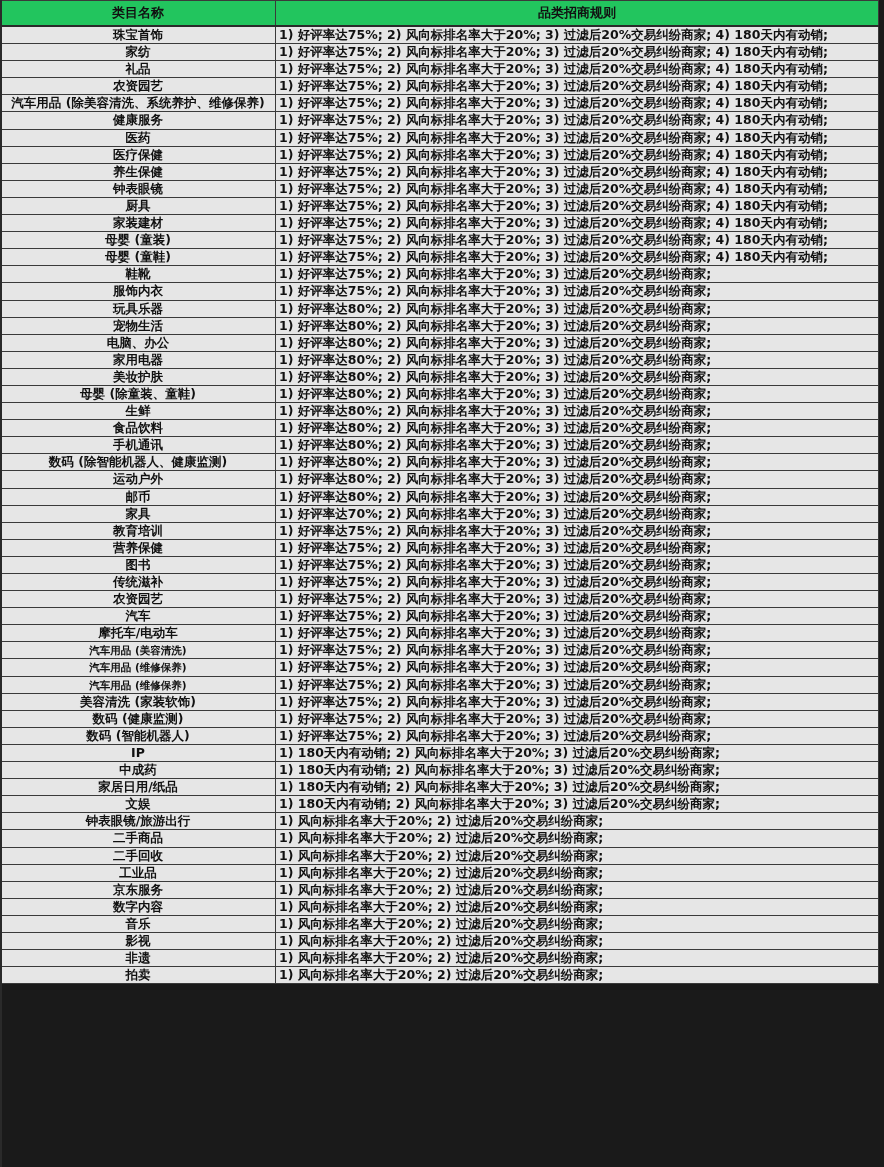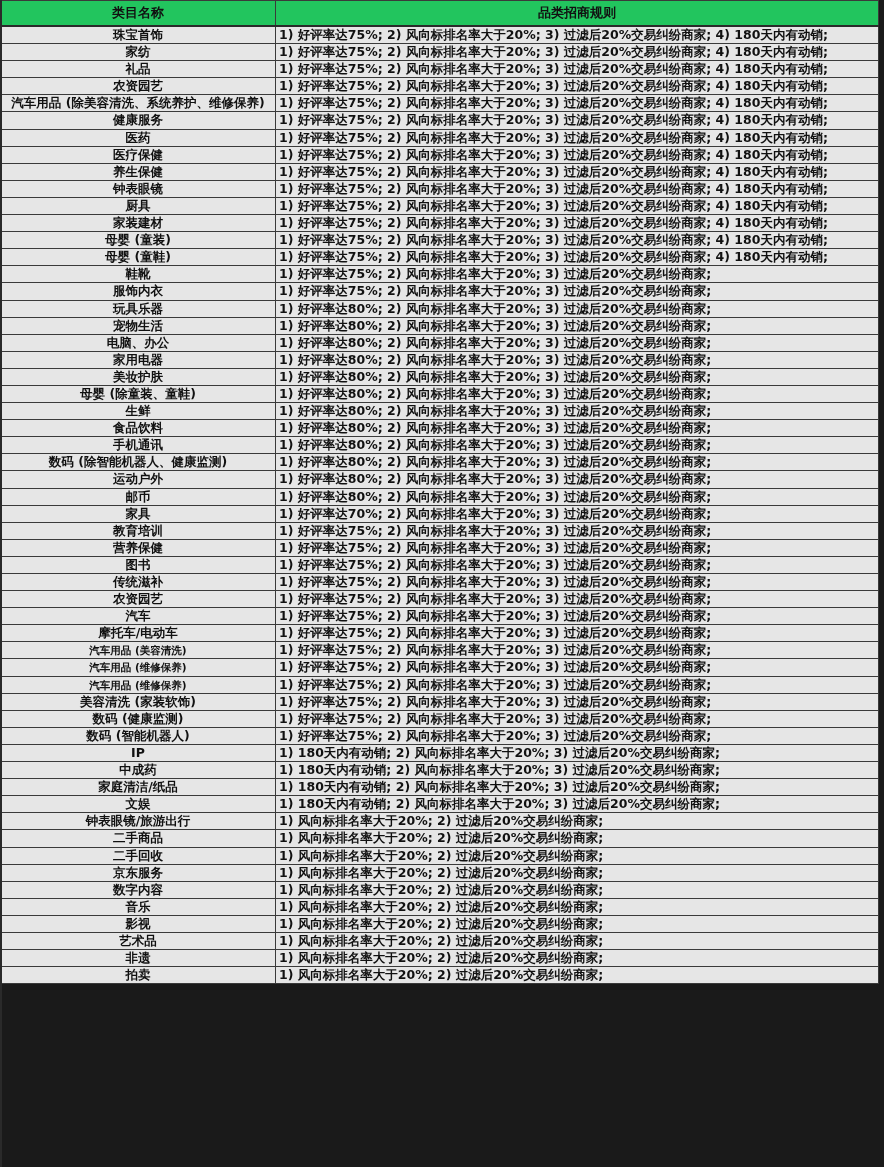--- a/index.html
+++ b/index.html
@@ -219,57 +219,57 @@
         </tr>
         <tr>
           <td class="name">IP</td>
           <td class="rule">1) 180天内有动销; 2) 风向标排名率大于20%; 3) 过滤后20%交易纠纷商家;</td>
         </tr>
         <tr>
           <td class="name">中成药</td>
           <td class="rule">1) 180天内有动销; 2) 风向标排名率大于20%; 3) 过滤后20%交易纠纷商家;</td>
         </tr>
         <tr>
-          <td class="name">家庭清洁/纸品</td>
+          <td class="name">家居日用/纸品</td>
           <td class="rule">1) 180天内有动销; 2) 风向标排名率大于20%; 3) 过滤后20%交易纠纷商家;</td>
         </tr>
         <tr>
           <td class="name">文娱</td>
           <td class="rule">1) 180天内有动销; 2) 风向标排名率大于20%; 3) 过滤后20%交易纠纷商家;</td>
         </tr>
         <tr>
           <td class="name">钟表眼镜/旅游出行</td>
           <td class="rule">1) 风向标排名率大于20%; 2) 过滤后20%交易纠纷商家;</td>
         </tr>
         <tr>
           <td class="name">二手商品</td>
           <td class="rule">1) 风向标排名率大于20%; 2) 过滤后20%交易纠纷商家;</td>
         </tr>
         <tr>
           <td class="name">二手回收</td>
           <td class="rule">1) 风向标排名率大于20%; 2) 过滤后20%交易纠纷商家;</td>
         </tr>
         <tr>
+          <td class="name">工业品</td>
+          <td class="rule">1) 风向标排名率大于20%; 2) 过滤后20%交易纠纷商家;</td>
+        </tr>
+        <tr>
           <td class="name">京东服务</td>
           <td class="rule">1) 风向标排名率大于20%; 2) 过滤后20%交易纠纷商家;</td>
         </tr>
         <tr>
           <td class="name">数字内容</td>
           <td class="rule">1) 风向标排名率大于20%; 2) 过滤后20%交易纠纷商家;</td>
         </tr>
         <tr>
           <td class="name">音乐</td>
           <td class="rule">1) 风向标排名率大于20%; 2) 过滤后20%交易纠纷商家;</td>
         </tr>
         <tr>
           <td class="name">影视</td>
-          <td class="rule">1) 风向标排名率大于20%; 2) 过滤后20%交易纠纷商家;</td>
-        </tr>
-        <tr>
-          <td class="name">艺术品</td>
           <td class="rule">1) 风向标排名率大于20%; 2) 过滤后20%交易纠纷商家;</td>
         </tr>
         <tr>
           <td class="name">非遗</td>
           <td class="rule">1) 风向标排名率大于20%; 2) 过滤后20%交易纠纷商家;</td>
         </tr>
         <tr>
           <td class="name">拍卖</td>
           <td class="rule">1) 风向标排名率大于20%; 2) 过滤后20%交易纠纷商家;</td>
         </tr>

